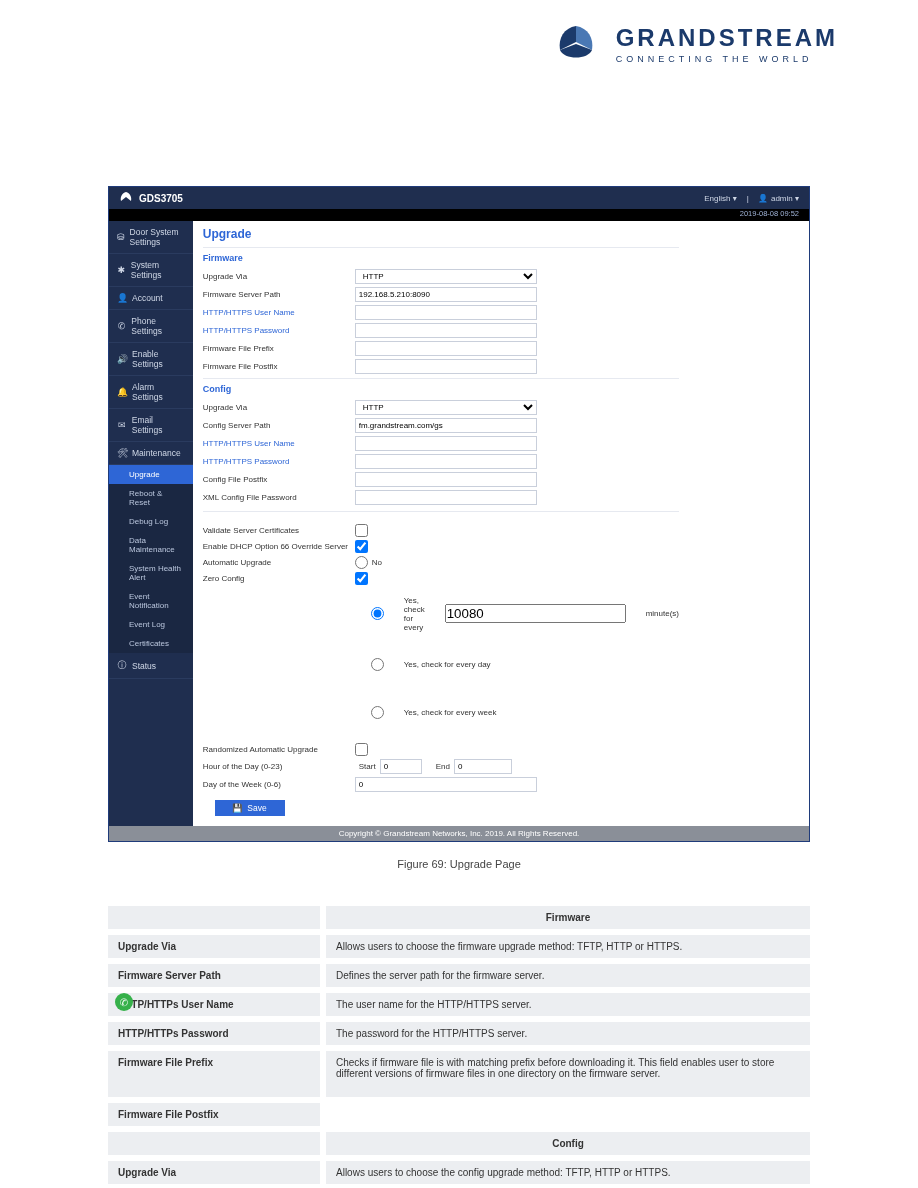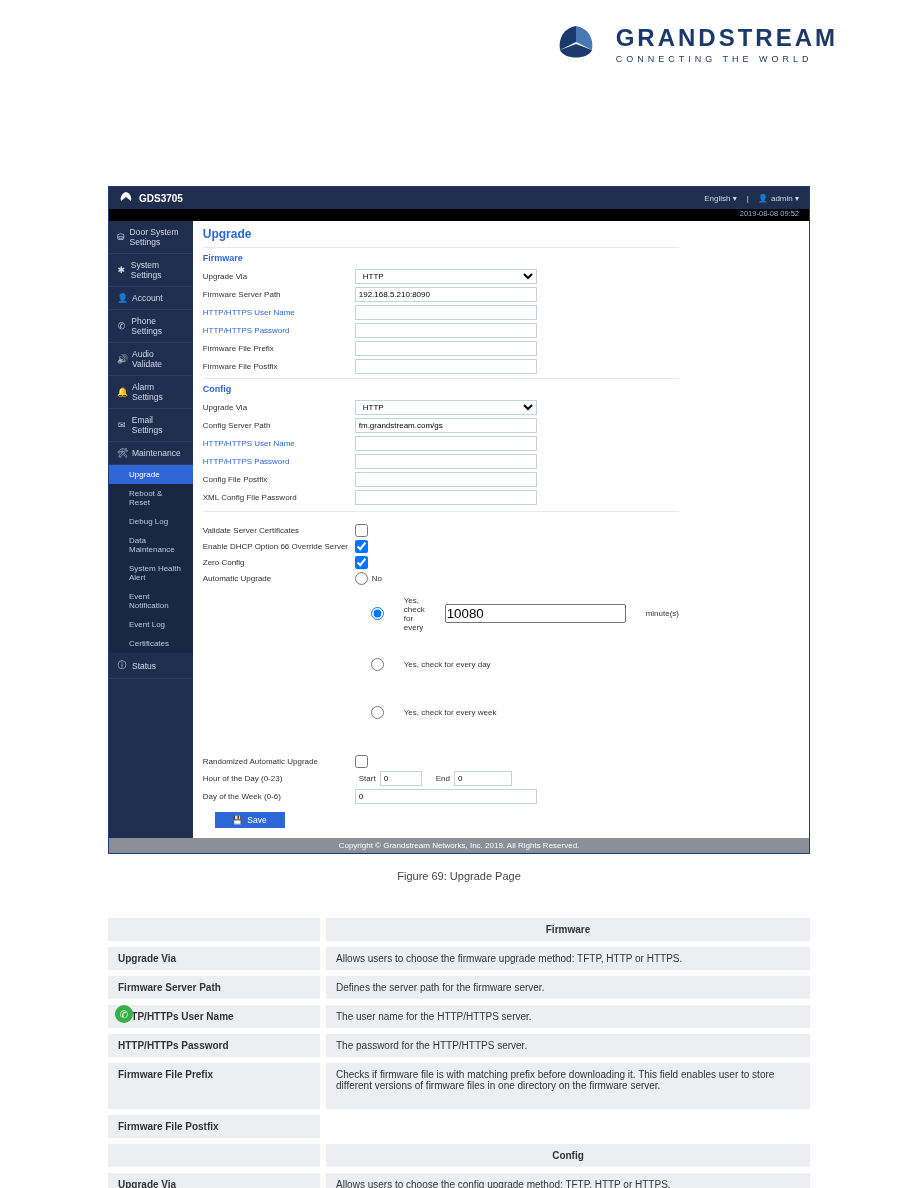--- a/index.html
+++ b/index.html
@@ -97,21 +97,21 @@
           <div class="side-item">
             <span class="ic">👤</span>
             <span>Account</span>
           </div>
           <div class="side-item">
             <span class="ic">✆</span>
             <span>Phone Settings</span>
           </div>
           <div class="side-item">
             <span class="ic">🔊</span>
-            <span>Audio Validate</span>
+            <span>Enable Settings</span>
           </div>
           <div class="side-item">
             <span class="ic">🔔</span>
             <span>Alarm Settings</span>
           </div>
           <div class="side-item">
             <span class="ic">✉</span>
             <span>Email Settings</span>
           </div>
           <div class="side-item">
@@ -198,44 +198,44 @@
 
       <div class="row">
           <span class="lbl">Validate Server Certificates</span>
         <input type="checkbox" style="">
         </div>
       <div class="row">
           <span class="lbl">Enable DHCP Option 66 Override Server</span>
         <input type="checkbox" checked="" style="">
         </div>
       <div class="row">
-          <span class="lbl">Zero Config</span>
-        <input type="checkbox" checked="" style="">
-        </div>
-      <div class="row">
           <span class="lbl">Automatic Upgrade</span>
         <input type="radio" name="au" style=""> 
           <span class="unit">No</span>
+        </div>
+      <div class="row">
+          <span class="lbl">Zero Config</span>
+        <input type="checkbox" checked="" style="">
         </div>
       <div class="opt">
           <input type="radio" name="au" checked="" style="">
         <span>Yes, check for every</span>
         <input type="text" class="sm" value="10080" style="">
         <span>minute(s)</span>
         </div>
       <div class="opt">
           <input type="radio" name="au" style="">
         <span>Yes, check for every day</span>
         </div>
       <div class="opt">
           <input type="radio" name="au" style="">
         <span>Yes, check for every week</span>
         </div>
 
-      <div class="row" style="margin-top:20px">
+      <div class="row" style="margin-top:8px">
           <span class="lbl">Randomized Automatic Upgrade</span>
         <input type="checkbox" style="">
         </div>
       <div class="row">
           <span class="lbl">Hour of the Day (0-23)</span>
         <span class="unit">Start</span>
         <input type="text" class="sm" style="margin: 0px 10px 0px 4px;" value="0">
         <span class="unit">End</span>
         <input type="text" class="sm" style="margin-left: 4px; width: 58px;" value="0">
         </div>

